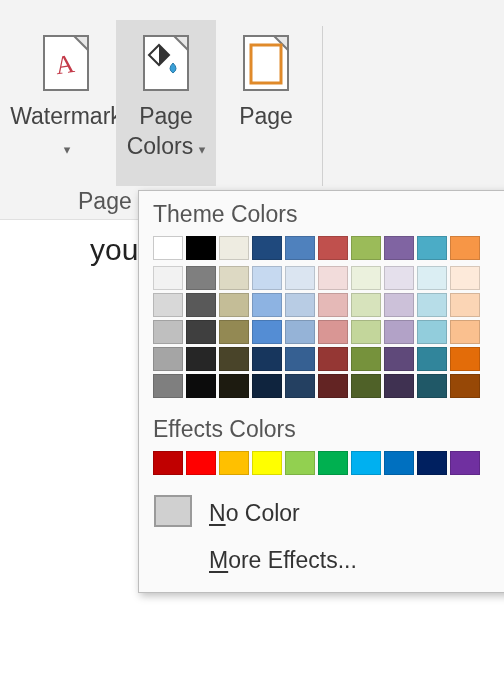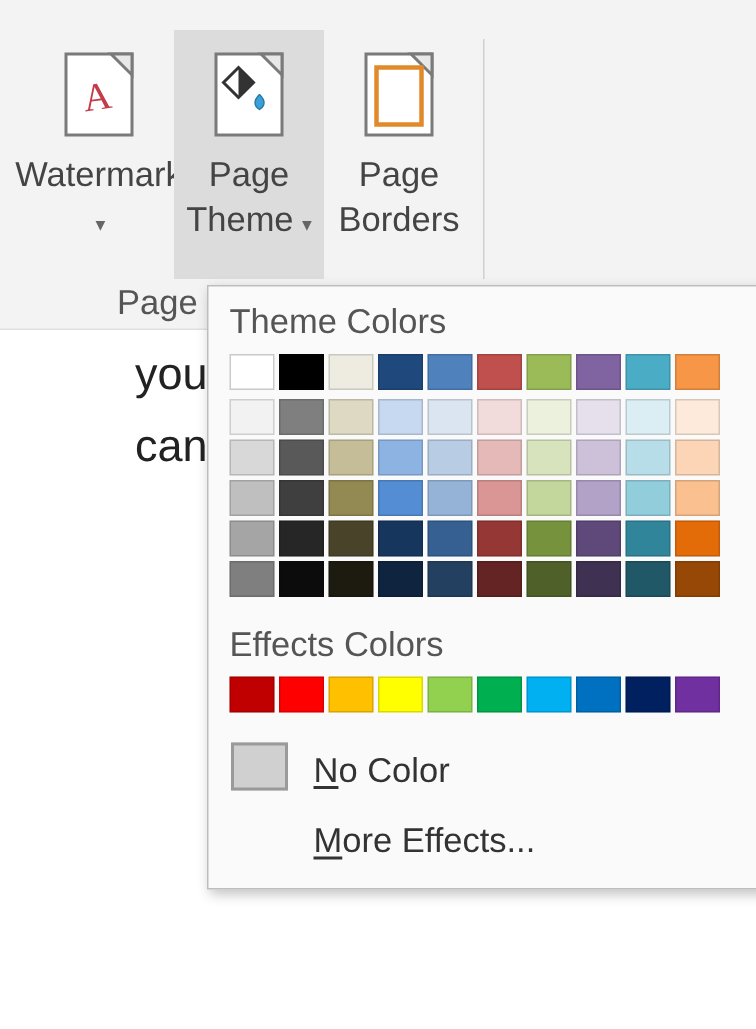--- a/index.html
+++ b/index.html
@@ -172,46 +172,44 @@
             <polygon points="33,3 47,3 47,17" fill="#e8e8e8" stroke="#7a7a7a" stroke-width="2"></polygon>
             <g transform="translate(8,14)">
               <polygon points="10,18 0,8 10,-2 20,8" fill="#fff" stroke="#333" stroke-width="2"></polygon>
               <polygon points="10,18 20,8 10,-2" fill="#333"></polygon>
               <path d="M24 16 q6 6 0 10 q-6 -4 0 -10" fill="#3aa0d8" stroke="#2a7aa8"></path>
             </g>
           </svg>
         </div>
         <div class="lbl">
           <span>Page</span><br>
-          <span>Theme</span><span class="dropdown-caret"> ▾</span>
+          <span>Colors</span><span class="dropdown-caret"> ▾</span>
         </div>
       </div>
 
       <div class="rbtn borders">
         <div class="icon-wrap">
           <svg width="50" height="60" viewBox="0 0 50 60">
             <rect x="3" y="3" width="44" height="54" fill="#fff" stroke="#7a7a7a" stroke-width="2"></rect>
             <polygon points="33,3 47,3 47,17" fill="#e8e8e8" stroke="#7a7a7a" stroke-width="2"></polygon>
             <rect x="10" y="12" width="30" height="38" fill="none" stroke="#e08a2a" stroke-width="3"></rect>
           </svg>
         </div>
         <div class="lbl">
           <span>Page</span><br>
-          <span>Borders</span>
         </div>
       </div>
       <div class="vdiv"></div>
     </div>
     <div class="group-label">Page B</div>
   </div>
 </div>
 
 <div class="docbg">
   <div>you</div>
-  <div>can</div>
 </div>
 
 <div class="picker">
   <div class="section-title">Theme Colors</div>
   <div class="swatch-grid" id="theme-row">
       <div class="swatch wht" style="background: rgb(255, 255, 255);"></div>
       <div class="swatch" style="background: rgb(0, 0, 0);"></div>
       <div class="swatch" style="background: rgb(238, 236, 225);"></div>
       <div class="swatch" style="background: rgb(31, 73, 125);"></div>
       <div class="swatch" style="background: rgb(79, 129, 189);"></div>

